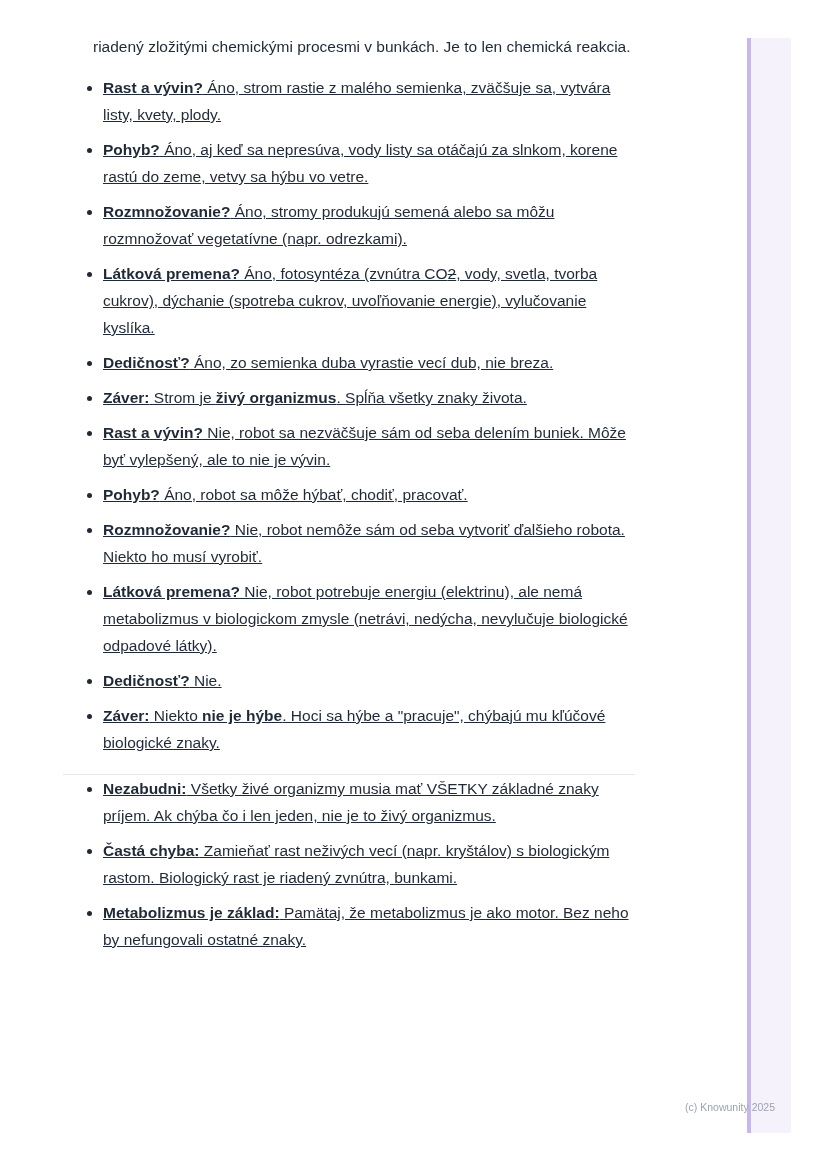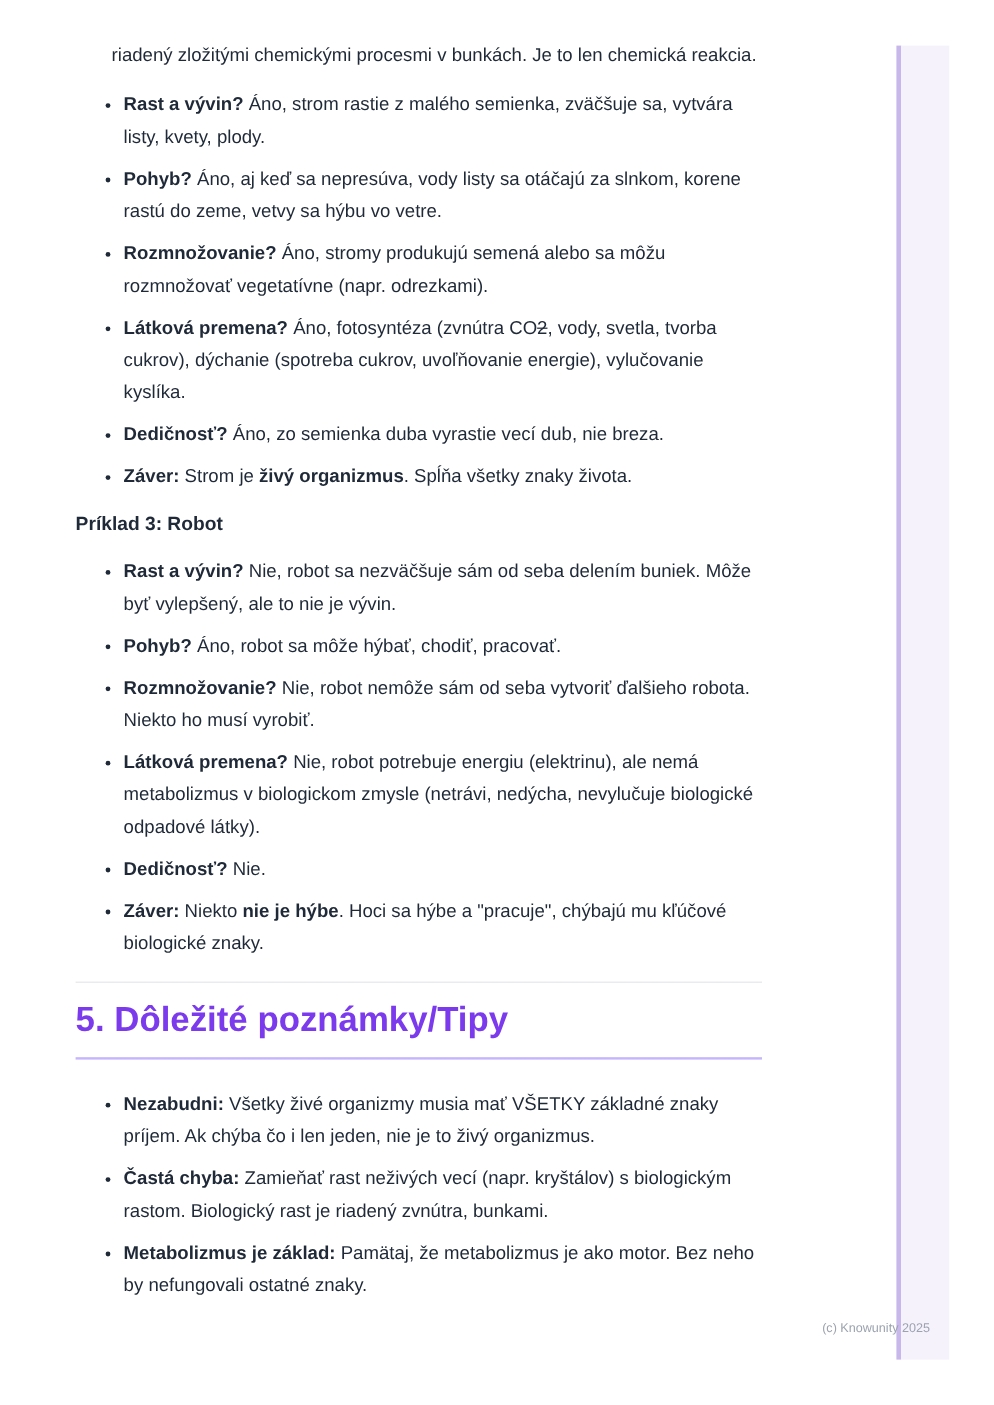--- a/index.html
+++ b/index.html
@@ -22,21 +22,21 @@
   h4.sub-heading {
     font-size: 16px; line-height: 22px; font-weight: 700;
     margin: 16px 0 14px 0;
     color: var(--body_text, #1f2937);
   }
   ul.bullets {
     margin: 0 0 8px 0;
     padding: 0 0 0 40px;
     list-style: disc outside;
   }
-  ul.bullets li { margin: 0 0 8px 0; }
+  ul.bullets li { margin: 0 0 8px 0; text-decoration: underline; }
   .b { font-weight: 700; }
   .strike { text-decoration: line-through; }
   hr.divider {
     border: 0; height: 0;
     border-top: 1px solid var(--divider, #e5e7eb);
     margin: 18px 0 0 0;
   }
   h2.major-heading {
     color: var(--heading_purple, #7c3aed);
     font-size: 29px; line-height: 34px; font-weight: 700;
@@ -77,33 +77,31 @@
 
   <ul class="bullets">
       <li><span class="b">Rast a vývin?</span><span> Áno, strom rastie z malého semienka, zväčšuje sa, vytvára listy, kvety, plody.</span></li>
       <li><span class="b">Pohyb?</span><span> Áno, aj keď sa nepresúva, vody listy sa otáčajú za slnkom, korene rastú do zeme, vetvy sa hýbu vo vetre.</span></li>
       <li><span class="b">Rozmnožovanie?</span><span> Áno, stromy produkujú semená alebo sa môžu rozmnožovať vegetatívne (napr. odrezkami).</span></li>
       <li><span class="b">Látková premena?</span><span> Áno, fotosyntéza (zvnútra CO</span><span class="strike">2</span><span>, vody, svetla, tvorba cukrov), dýchanie (spotreba cukrov, uvoľňovanie energie), vylučovanie kyslíka.</span></li>
       <li><span class="b">Dedičnosť?</span><span> Áno, zo semienka duba vyrastie vecí dub, nie breza.</span></li>
       <li><span class="b">Záver:</span><span> Strom je </span><span class="b">živý organizmus</span><span>. Spĺňa všetky znaky života.</span></li>
     </ul>
 
-  <h4 class="sub-heading">Príklad 3: Robot</h4>
   <ul class="bullets">
       <li><span class="b">Rast a vývin?</span><span> Nie, robot sa nezväčšuje sám od seba delením buniek. Môže byť vylepšený, ale to nie je vývin.</span></li>
       <li><span class="b">Pohyb?</span><span> Áno, robot sa môže hýbať, chodiť, pracovať.</span></li>
       <li><span class="b">Rozmnožovanie?</span><span> Nie, robot nemôže sám od seba vytvoriť ďalšieho robota. Niekto ho musí vyrobiť.</span></li>
       <li><span class="b">Látková premena?</span><span> Nie, robot potrebuje energiu (elektrinu), ale nemá metabolizmus v biologickom zmysle (netrávi, nedýcha, nevylučuje biologické odpadové látky).</span></li>
       <li><span class="b">Dedičnosť?</span><span> Nie.</span></li>
       <li><span class="b">Záver:</span><span> Niekto </span><span class="b">nie je hýbe</span><span>. Hoci sa hýbe a "pracuje", chýbajú mu kľúčové biologické znaky.</span></li>
     </ul>
 
   <hr class="divider">
 
-  <h2 class="major-heading">5. Dôležité poznámky/Tipy</h2>
   <ul class="bullets">
       <li><span class="b">Nezabudni:</span><span> Všetky živé organizmy musia mať VŠETKY základné znaky príjem. Ak chýba čo i len jeden, nie je to živý organizmus.</span></li>
       <li><span class="b">Častá chyba:</span><span> Zamieňať rast neživých vecí (napr. kryštálov) s biologickým rastom. Biologický rast je riadený zvnútra, bunkami.</span></li>
       <li><span class="b">Metabolizmus je základ:</span><span> Pamätaj, že metabolizmus je ako motor. Bez neho by nefungovali ostatné znaky.</span></li>
     </ul>
 
 </div>
 
 <div class="footer-copyright">(c) Knowunity 2025</div>
 

